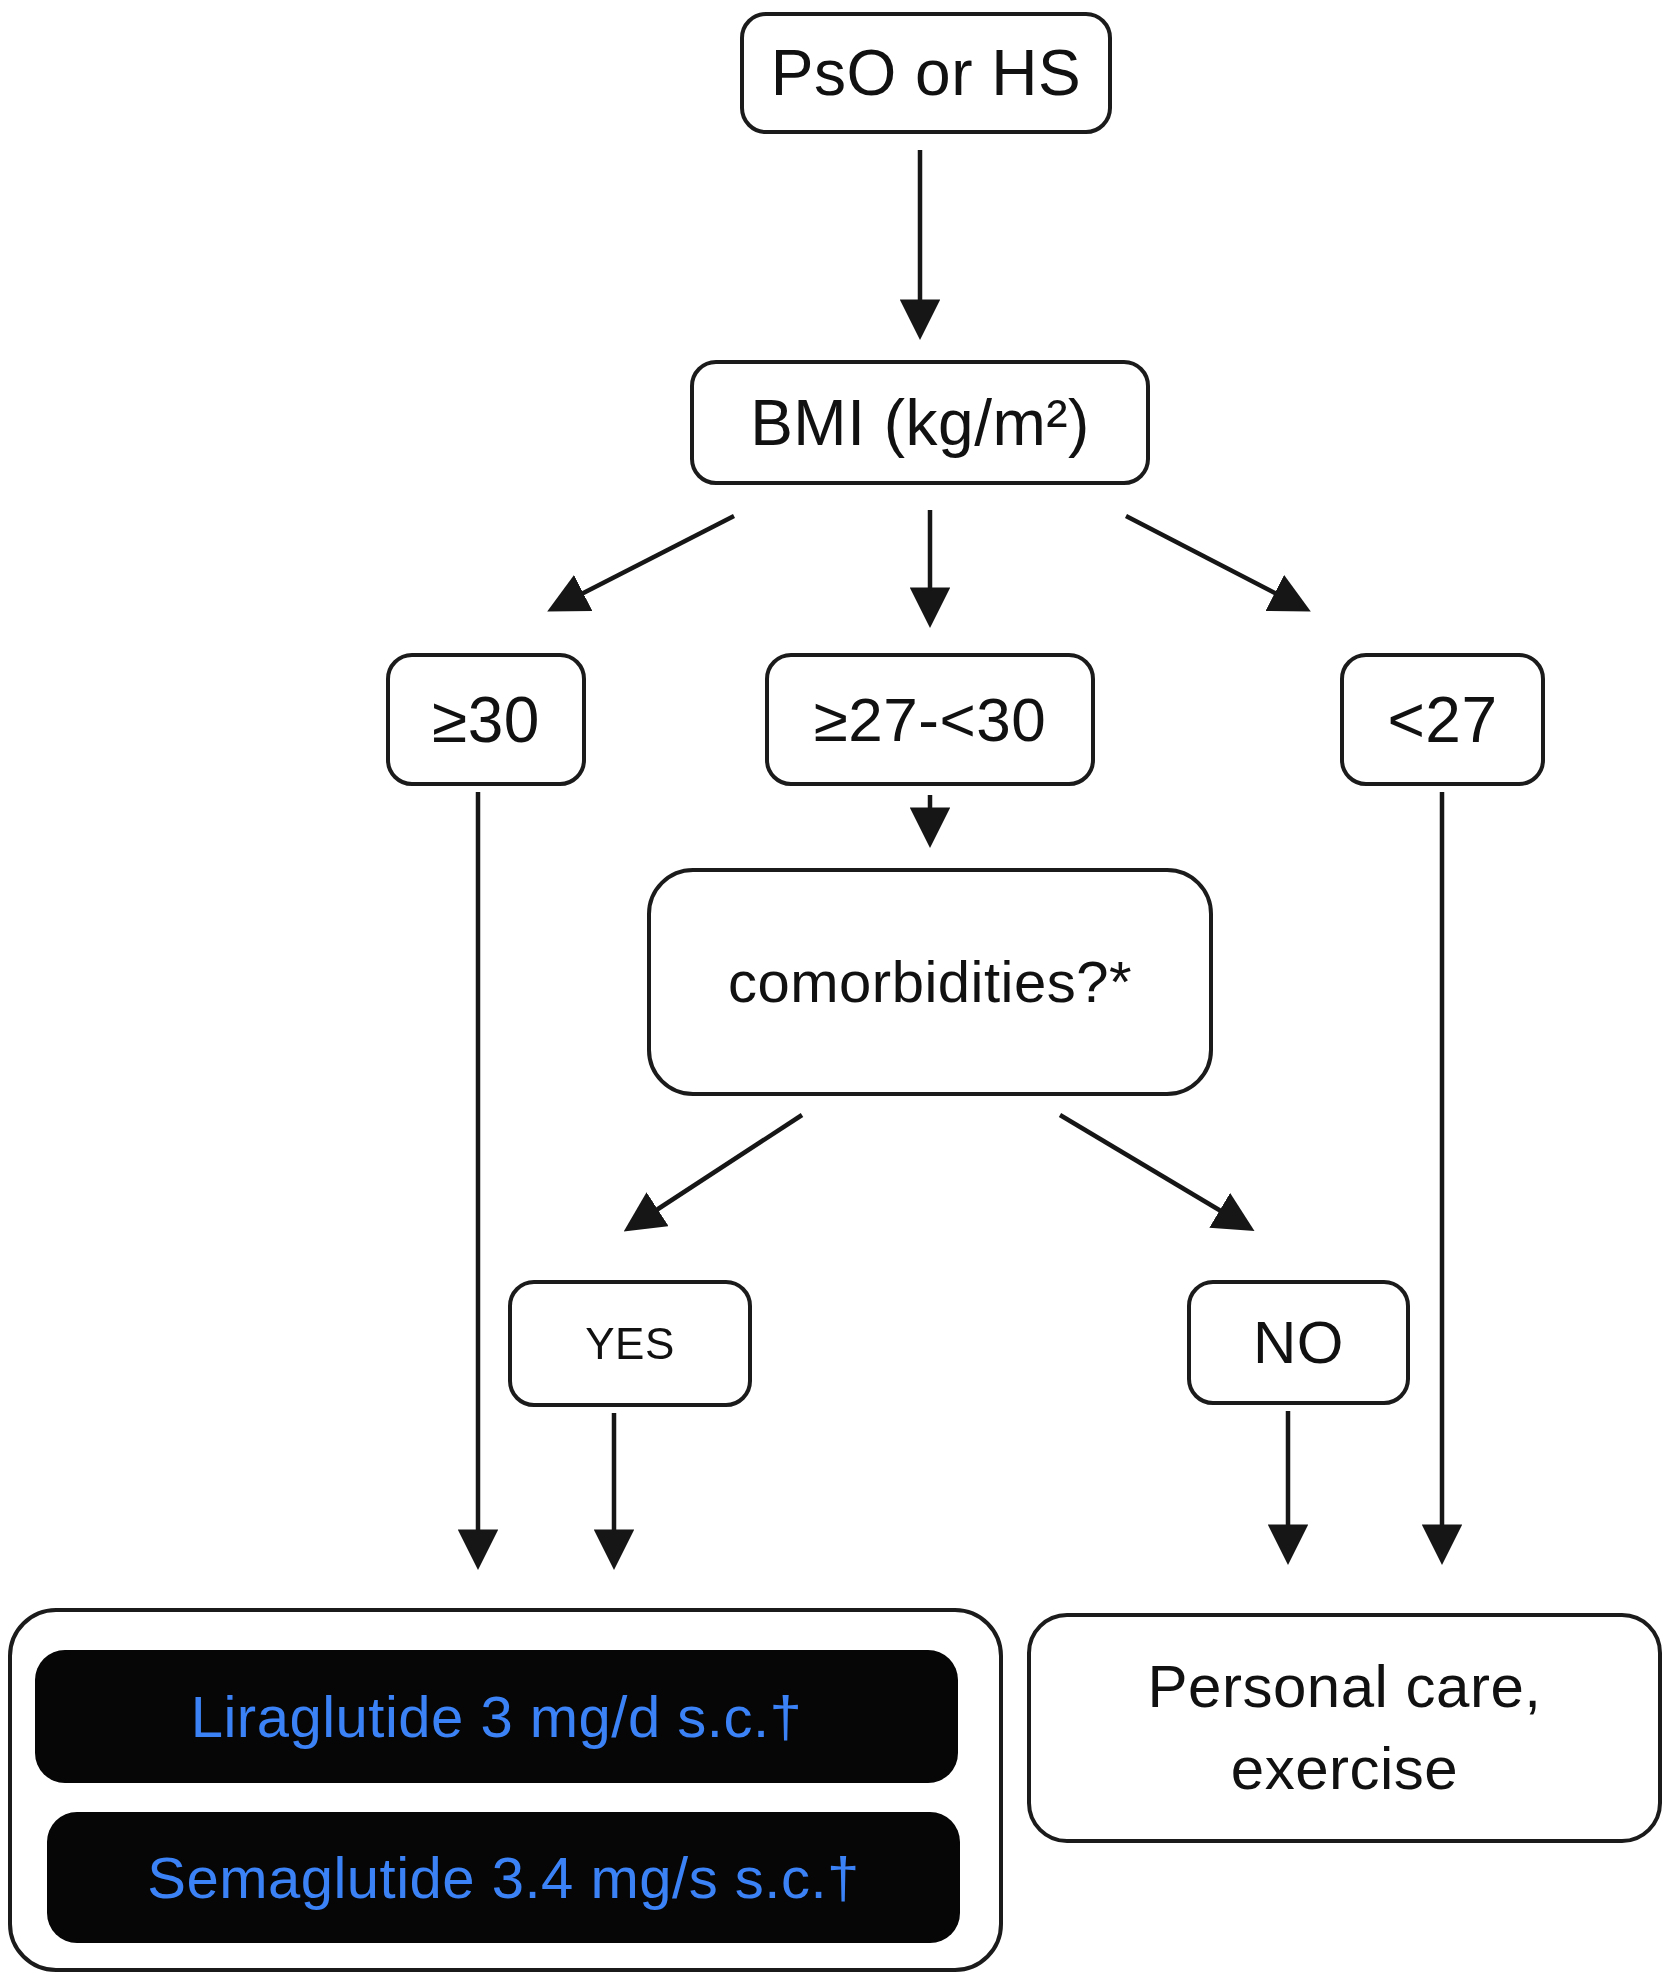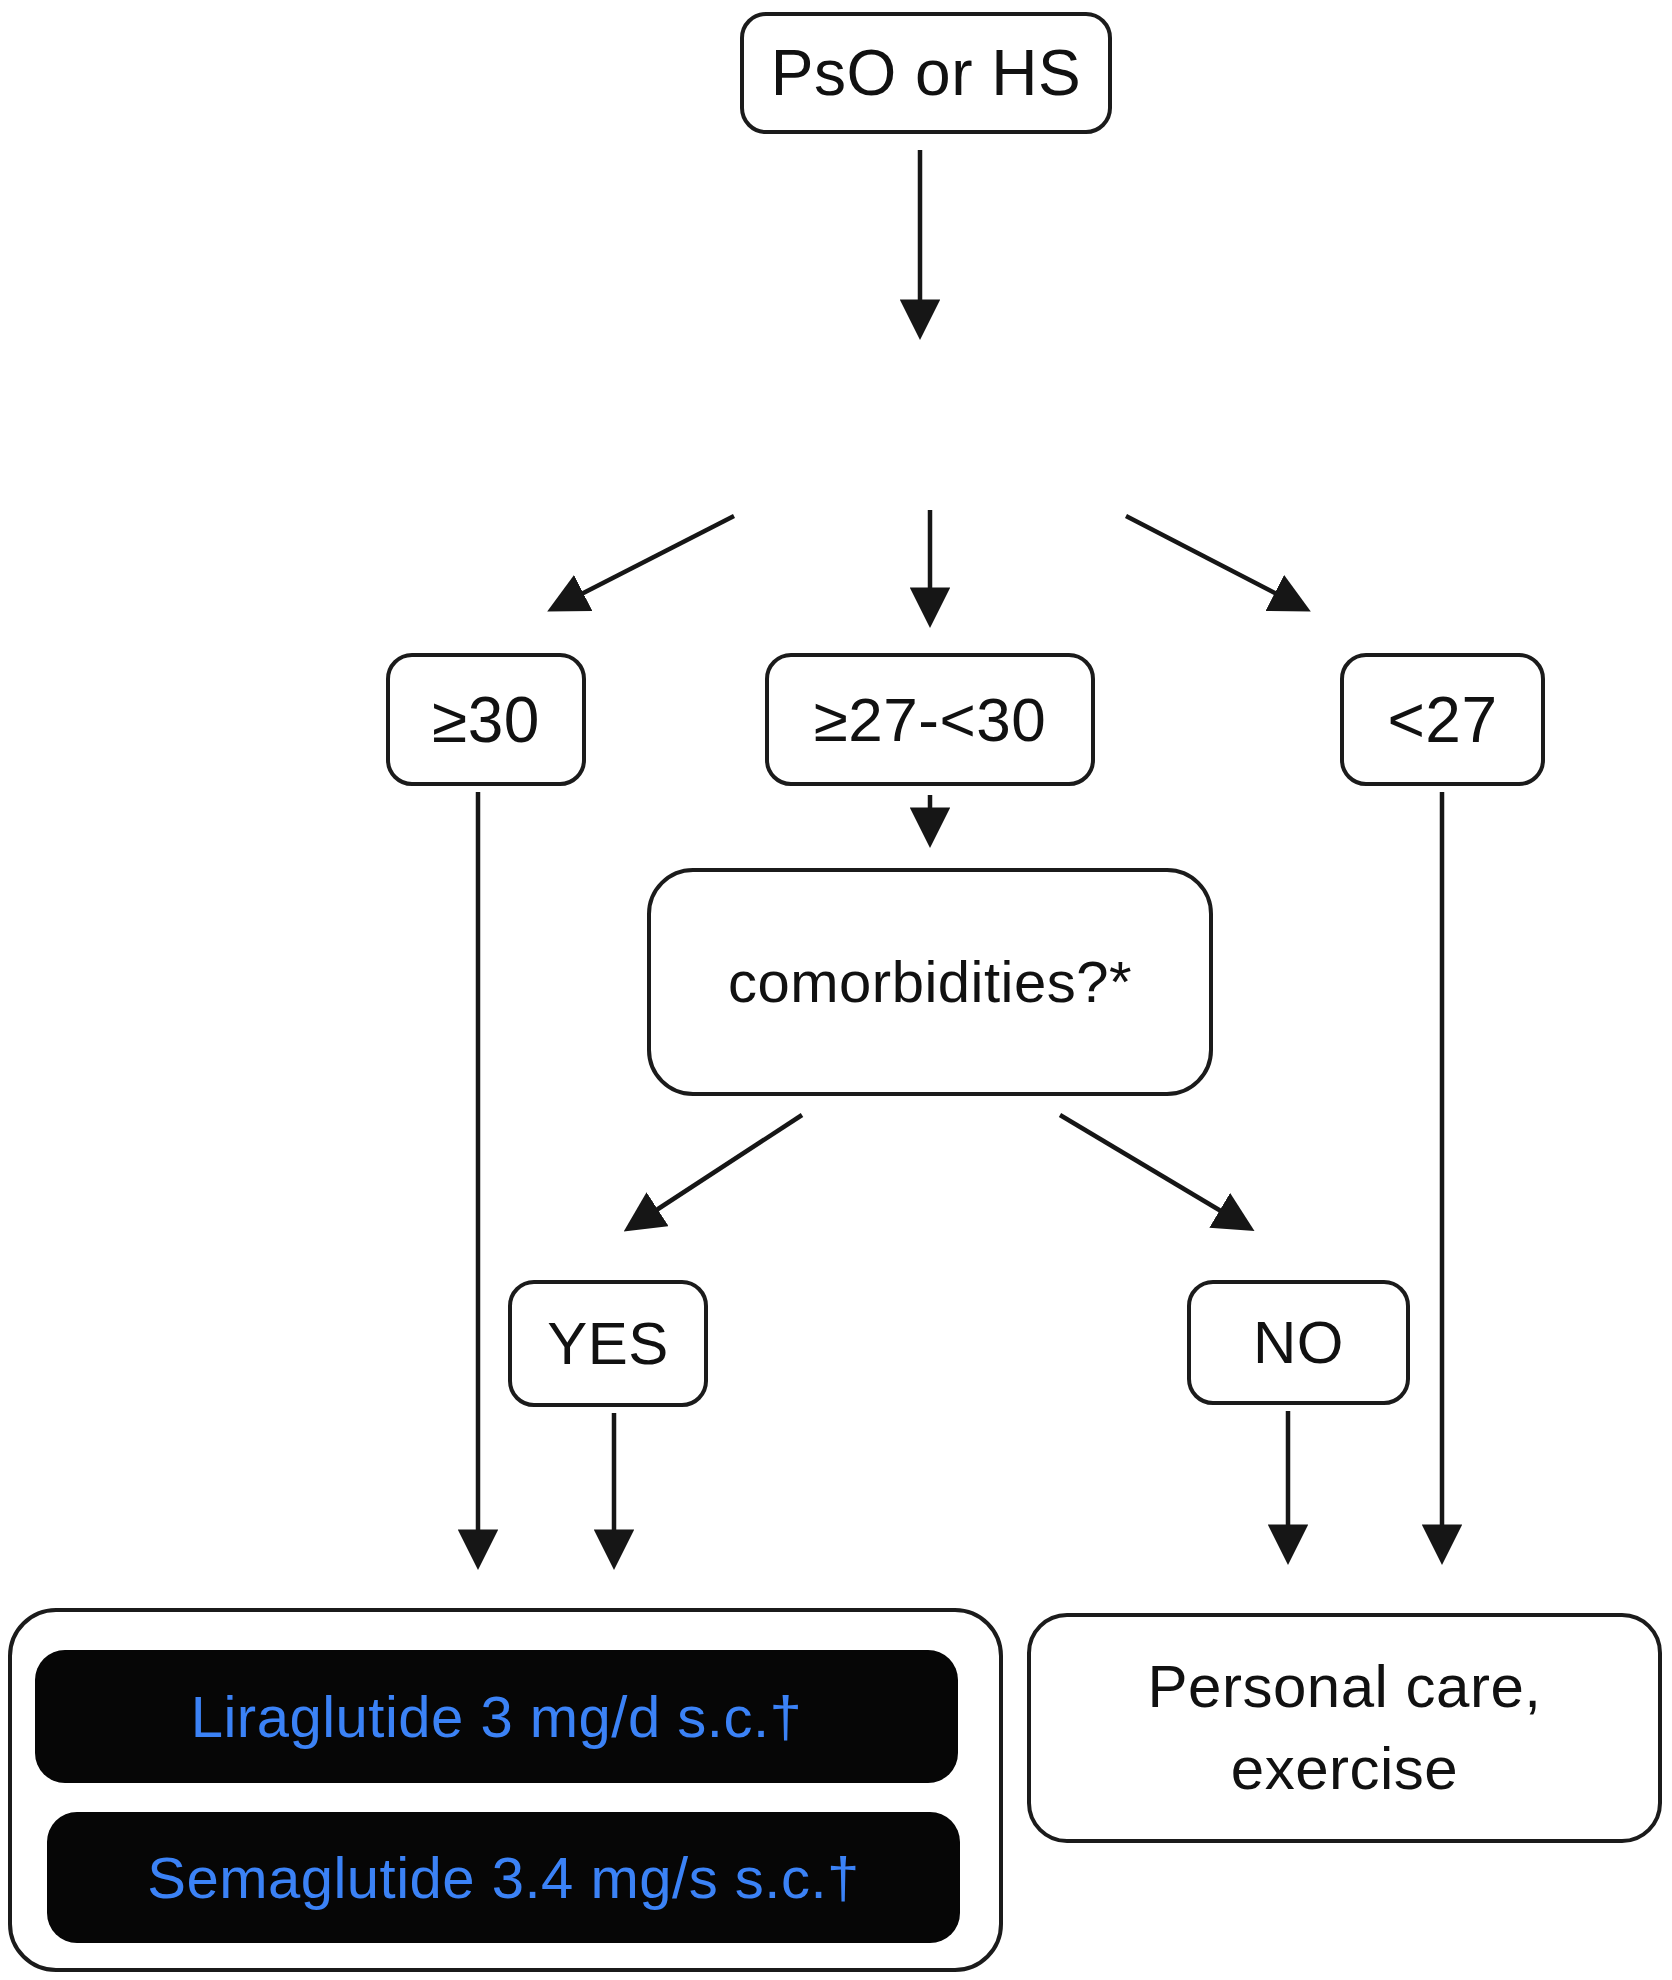--- a/index.html
+++ b/index.html
@@ -33,21 +33,21 @@
     text-align:center;
     letter-spacing:0.5px;
   }
 
   #n-root        { left:740px;  top:12px;   width:372px; height:122px; font-size:64px; }
   #n-bmi         { left:690px;  top:360px;  width:460px; height:125px; font-size:64px; }
   #n-ge30        { left:386px;  top:653px;  width:200px; height:133px; font-size:64px; }
   #n-mid         { left:765px;  top:653px;  width:330px; height:133px; font-size:62px; }
   #n-lt27        { left:1340px; top:653px;  width:205px; height:133px; font-size:64px; }
   #n-comorb     { left:647px;  top:868px;  width:566px; height:228px; font-size:58px; line-height:86px; border-radius:46px; }
-  #n-yes         { left:508px;  top:1280px; width:200px; height:127px; font-size:60px; }
+  #n-yes         { left:508px;  top:1280px; width:244px; height:127px; font-size:44px; }
   #n-no          { left:1187px; top:1280px; width:223px; height:125px; font-size:60px; }
   #n-treat-wrap  { left:8px;    top:1608px; width:995px; height:364px; border-radius:48px; }
   #p-lira        { left:35px;   top:1650px; width:923px; height:133px; font-size:58px; }
   #p-sema        { left:47px;   top:1812px; width:913px; height:131px; font-size:58px; }
   #n-personal    { left:1027px; top:1613px; width:635px; height:230px; font-size:60px; line-height:82px; border-radius:40px; }
 
   .line-span { display:block; }
 </style>
 </head>
 <body>
@@ -68,20 +68,21 @@
     <line x1="802" y1="1115" x2="632" y2="1226" marker-end="url(#ah)"></line>
     <line x1="1060" y1="1115" x2="1246" y2="1226" marker-end="url(#ah)"></line>
     <line x1="478" y1="792" x2="478" y2="1560" marker-end="url(#ah)"></line>
     <line x1="614" y1="1413" x2="614" y2="1560" marker-end="url(#ah)"></line>
     <line x1="1288" y1="1411" x2="1288" y2="1555" marker-end="url(#ah)"></line>
     <line x1="1442" y1="792" x2="1442" y2="1555" marker-end="url(#ah)"></line>
   </svg>
 
   <div class="node" id="n-root">PsO or HS</div>
 
+  <div class="node" id="n-bmi">BMI (kg/m²)</div>
 
   <div class="node" id="n-ge30">≥30</div>
 
   <div class="node" id="n-mid">≥27-&lt;30</div>
 
   <div class="node" id="n-lt27">&lt;27</div>
 
   <div class="node" id="n-comorb">
     <span class="line-span">comorbidities?*</span>
   </div>

